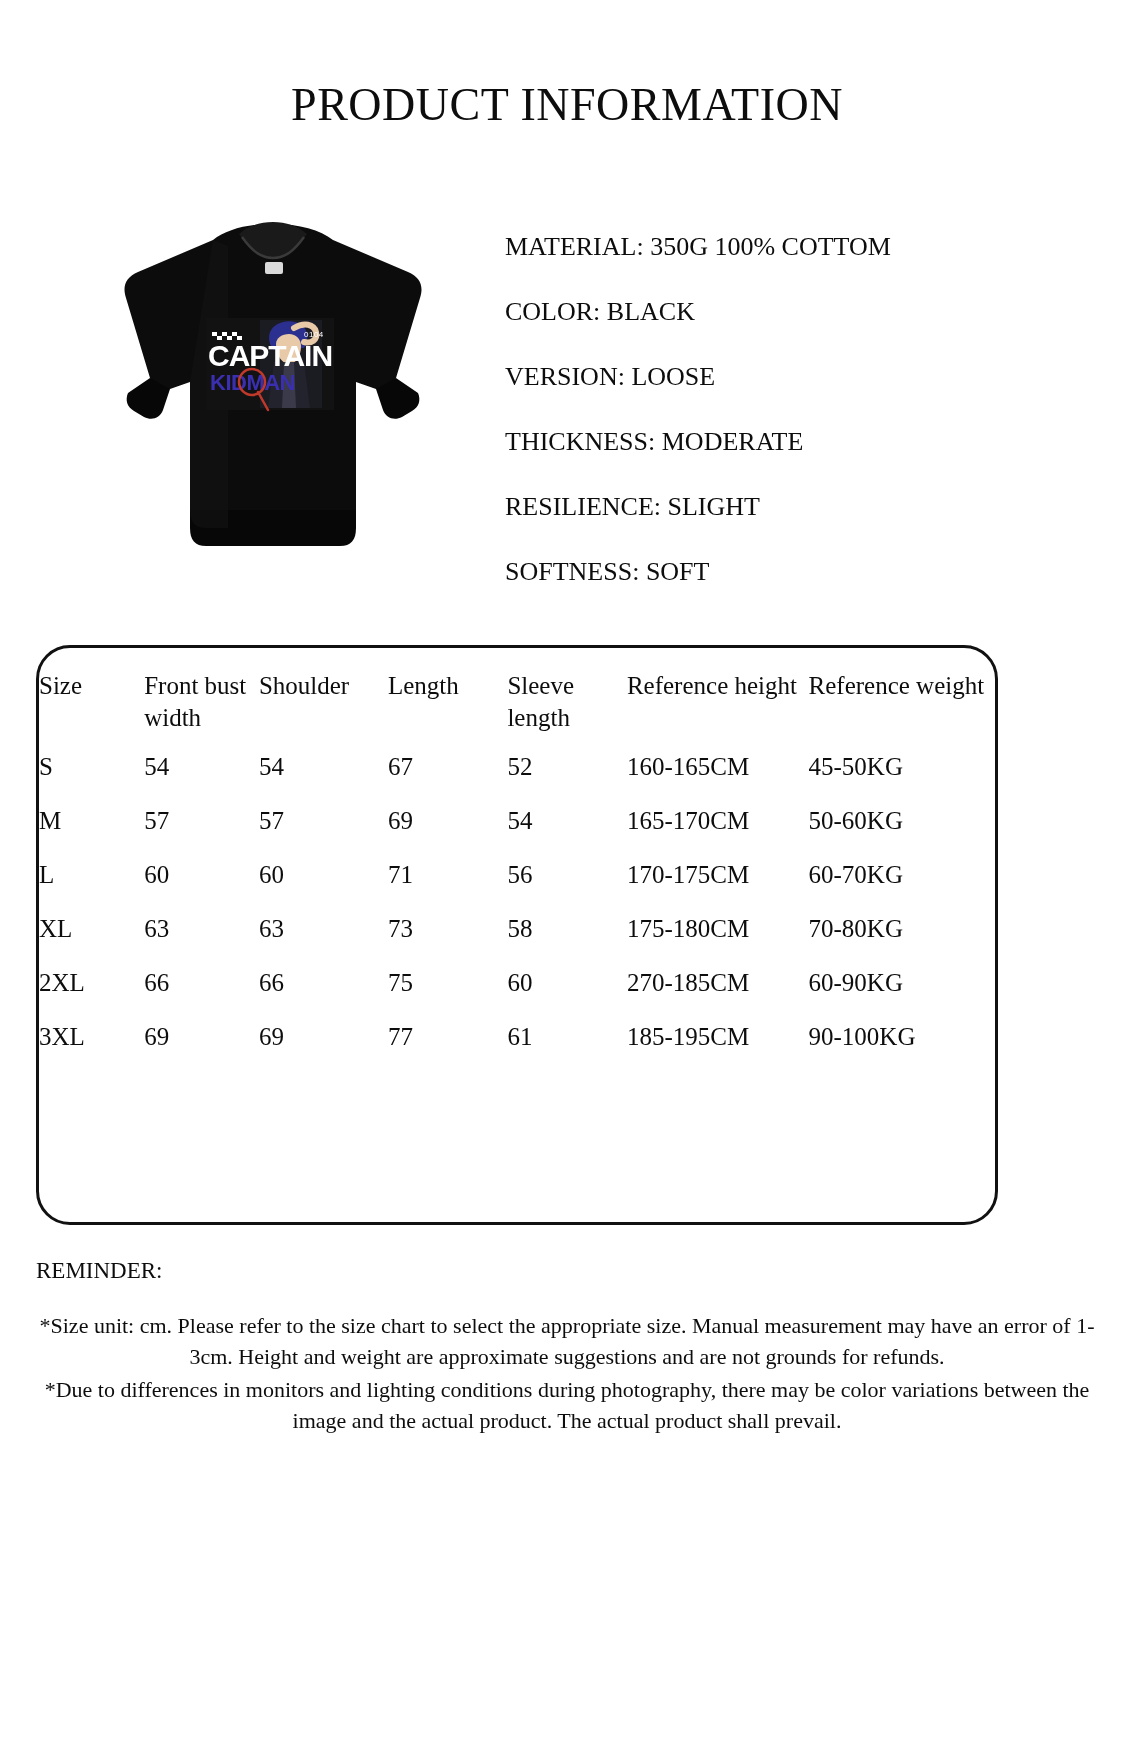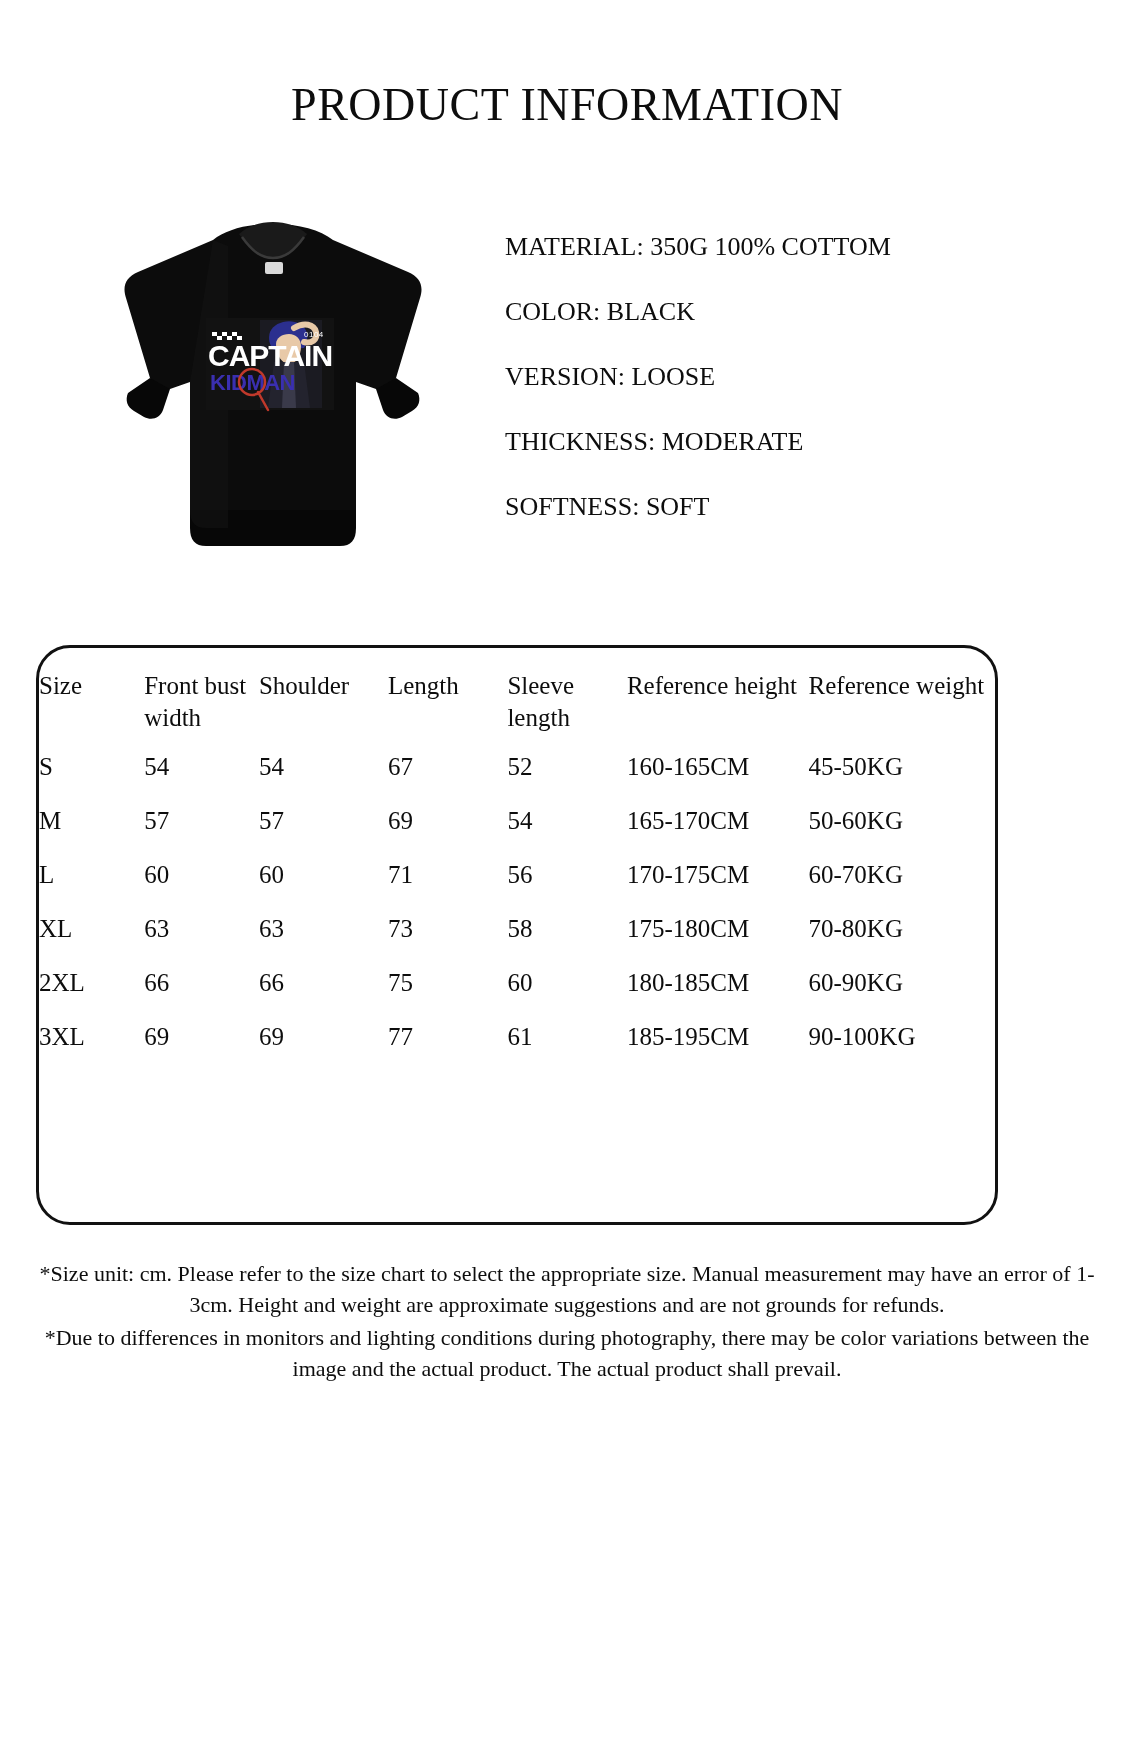--- a/index.html
+++ b/index.html
@@ -203,20 +203,21 @@
         <path d="M150 182 L160 200" stroke="#c0392b" stroke-width="2.5" stroke-linecap="round"></path>
       </g>
     </svg>
   </div>
 
   <div class="specs">
     <div class="spec-line">MATERIAL: 350G 100% COTTOM</div>
     <div class="spec-line">COLOR: BLACK</div>
     <div class="spec-line">VERSION: LOOSE</div>
     <div class="spec-line">THICKNESS: MODERATE</div>
+    <div class="spec-line">RESILIENCE: SLIGHT</div>
     <div class="spec-line">SOFTNESS: SOFT</div>
   </div>
 </div>
 
 <div class="size-card">
 
   <table class="size-table">
     <colgroup>
       <col class="col-size">
         <col class="col-bust">
@@ -273,32 +274,33 @@
         <td>58</td>
         <td>175-180CM</td>
         <td>70-80KG</td>
       </tr>
       <tr>
         <td>2XL</td>
         <td>66</td>
         <td>66</td>
         <td>75</td>
         <td>60</td>
-        <td>180-185CM</td>
+        <td>270-185CM</td>
         <td>60-90KG</td>
       </tr>
       <tr>
         <td>3XL</td>
         <td>69</td>
         <td>69</td>
         <td>77</td>
         <td>61</td>
         <td>185-195CM</td>
         <td>90-100KG</td>
       </tr>
     </tbody>
   </table>
 </div>
 
 <div class="reminder">
+  <div class="reminder-heading">REMINDER:</div>
   <p class="reminder-para">*Size unit: cm. Please refer to the size chart to select the appropriate size. Manual measurement may have an error of 1-3cm. Height and weight are approximate suggestions and are not grounds for refunds.</p>
   <p class="reminder-para">*Due to differences in monitors and lighting conditions during photography, there may be color variations between the image and the actual product. The actual product shall prevail.</p>
 </div>
 
 </body></html>

